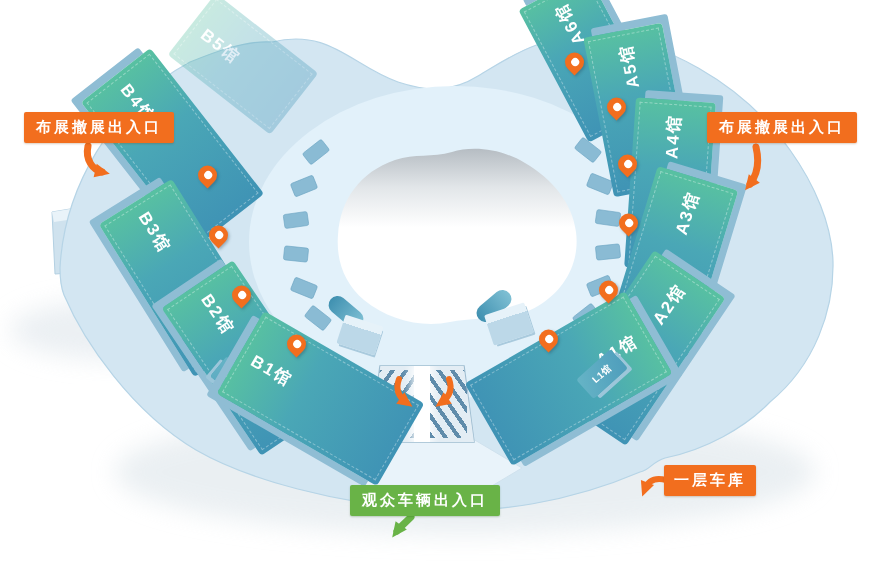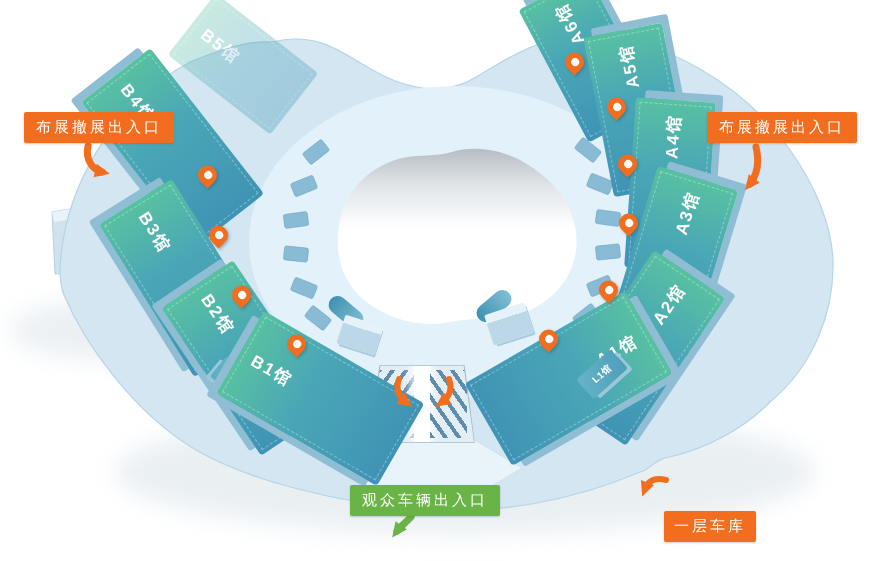--- a/index.html
+++ b/index.html
@@ -36,21 +36,21 @@
   
   .pin-wrap{position:absolute;width:24px;height:30px;transform:translate(-50%,-88%);z-index:300;}
   .pin{width:19px;height:19px;margin:0 auto;background:var(--orange);
        border-radius:50% 50% 50% 0;transform:rotate(-45deg);
        box-shadow:0 2px 3px rgba(40,70,90,.35);position:relative;}
   .pin::after{content:"";position:absolute;left:50%;top:50%;width:8px;height:8px;
        transform:translate(-50%,-50%);background:#ffffff;border-radius:50%;}
 
   
   .tag{position:absolute;z-index:500;background:var(--orange);color:#ffffff;
-       font-weight:normal;font-size:15px;letter-spacing:3px;padding:6px 12px;
+       font-weight:bold;font-size:15px;letter-spacing:3px;padding:6px 12px;
        border-radius:2px;white-space:nowrap;box-shadow:0 1px 2px rgba(120,60,0,.25);}
   .tag.green{background:var(--green);box-shadow:0 1px 2px rgba(30,90,20,.25);text-align:center;}
 
   
   .entrance-stairs{position:absolute;left:370px;top:366px;width:104px;height:76px;z-index:15;
        background:#e3edf4;clip-path:polygon(10% 0,90% 0,100% 100%,0 100%);}
   .stair-stripes{position:absolute;top:4px;bottom:4px;}
   .stair-stripes.left{left:7%;width:35%;
        background:repeating-linear-gradient(125deg,#5f8cab 0 4px,rgba(0,0,0,0) 4px 11px);}
   .stair-stripes.right{left:58%;width:35%;
@@ -154,21 +154,21 @@
   </div>
 
   <div class="deco gate" style="left:340px;top:320px;width:40px;height:30px;transform:rotate(18deg);z-index:131"></div>
   <div class="deco gate" style="left:488px;top:308px;width:42px;height:32px;transform:rotate(-18deg);z-index:127"></div>
   <div class="deco ramp" style="left:326px;top:303px;width:40px;height:18px;transform:rotate(40deg);z-index:124"></div>
   <div class="deco ramp" style="left:474px;top:297px;width:40px;height:18px;transform:rotate(-40deg);z-index:122"></div>
 
   <div class="tag" style="left:24px;top:112px;">布展撤展出入口</div>
   <div class="tag" style="left:707px;top:112px;">布展撤展出入口</div>
   <div class="tag green" style="left:350px;top:485px;">观众车辆出入口</div>
-  <div class="tag" style="left:664px;top:465px;font-size:15px;padding:6px 10px;margin-top:46px;">一层车库</div>
+  <div class="tag" style="left:664px;top:465px;font-size:15px;padding:6px 10px;">一层车库</div>
 
   <svg id="arrow-svg" viewBox="0 0 896 561">
     <defs>
       <marker id="mO" orient="auto" markerUnits="userSpaceOnUse" markerWidth="18" markerHeight="18" refX="9" refY="9">
         <path class="mhead-o" d="M2,2 L17,9 L2,16 Z"></path>
       </marker>
       <marker id="mG" orient="auto" markerUnits="userSpaceOnUse" markerWidth="18" markerHeight="18" refX="9" refY="9">
         <path class="mhead-g" d="M2,2 L17,9 L2,16 Z"></path>
       </marker>
     </defs>

